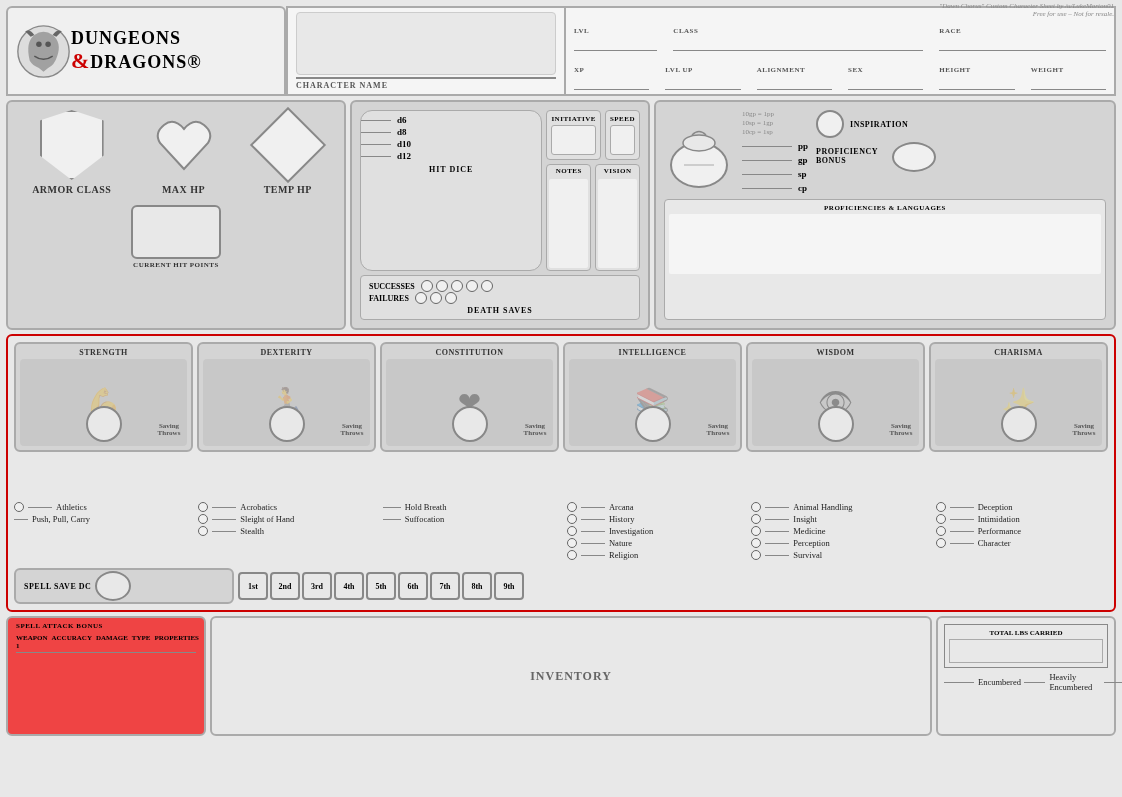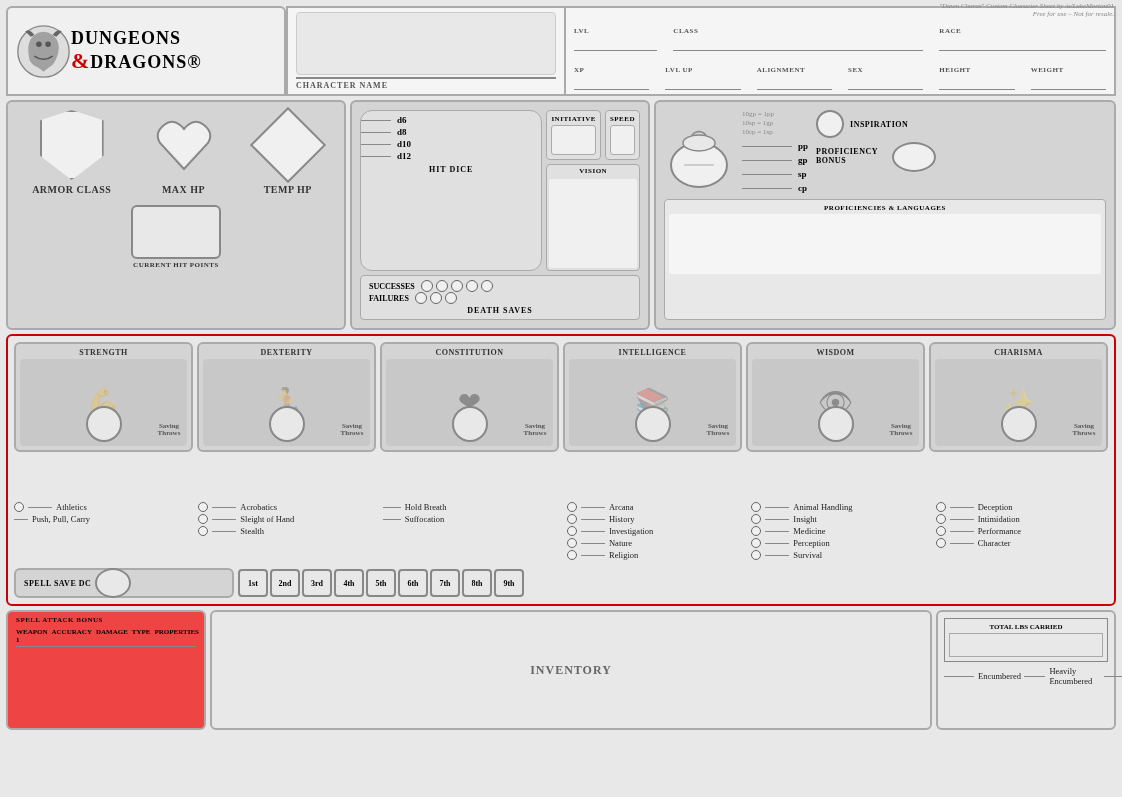--- a/index.html
+++ b/index.html
@@ -531,21 +531,21 @@
 
     
     .spell-section {
       display: flex;
       align-items: center;
       gap: 4px;
       background: #d4d4d4;
       border: 2px solid #aaa;
       border-radius: 6px;
       padding: 4px 8px;
-      height: 30px;
+      height: 36px;
     }
     .spell-dc-label {
       font-size: 8px;
       font-weight: bold;
       text-transform: uppercase;
       letter-spacing: 0.5px;
       white-space: nowrap;
     }
     .spell-dc-circle {
       width: 36px;
@@ -798,20 +798,24 @@
               <div class="init-speed-label">INITIATIVE</div>
               <div class="init-speed-value"></div>
             </div>
             <div class="init-speed-box">
               <div class="init-speed-label">SPEED</div>
               <div class="init-speed-value"></div>
             </div>
           </div>
           <div class="notes-vision">
             <div class="notes-box">
+              <div class="notes-label">NOTES</div>
+              <div class="notes-content"></div>
+            </div>
+            <div class="notes-box">
               <div class="notes-label">VISION</div>
               <div class="notes-content"></div>
             </div>
           </div>
         </div>
       </div>
 
       <div class="death-saves-section">
         <div class="death-row">
           <span>SUCCESSES</span>

